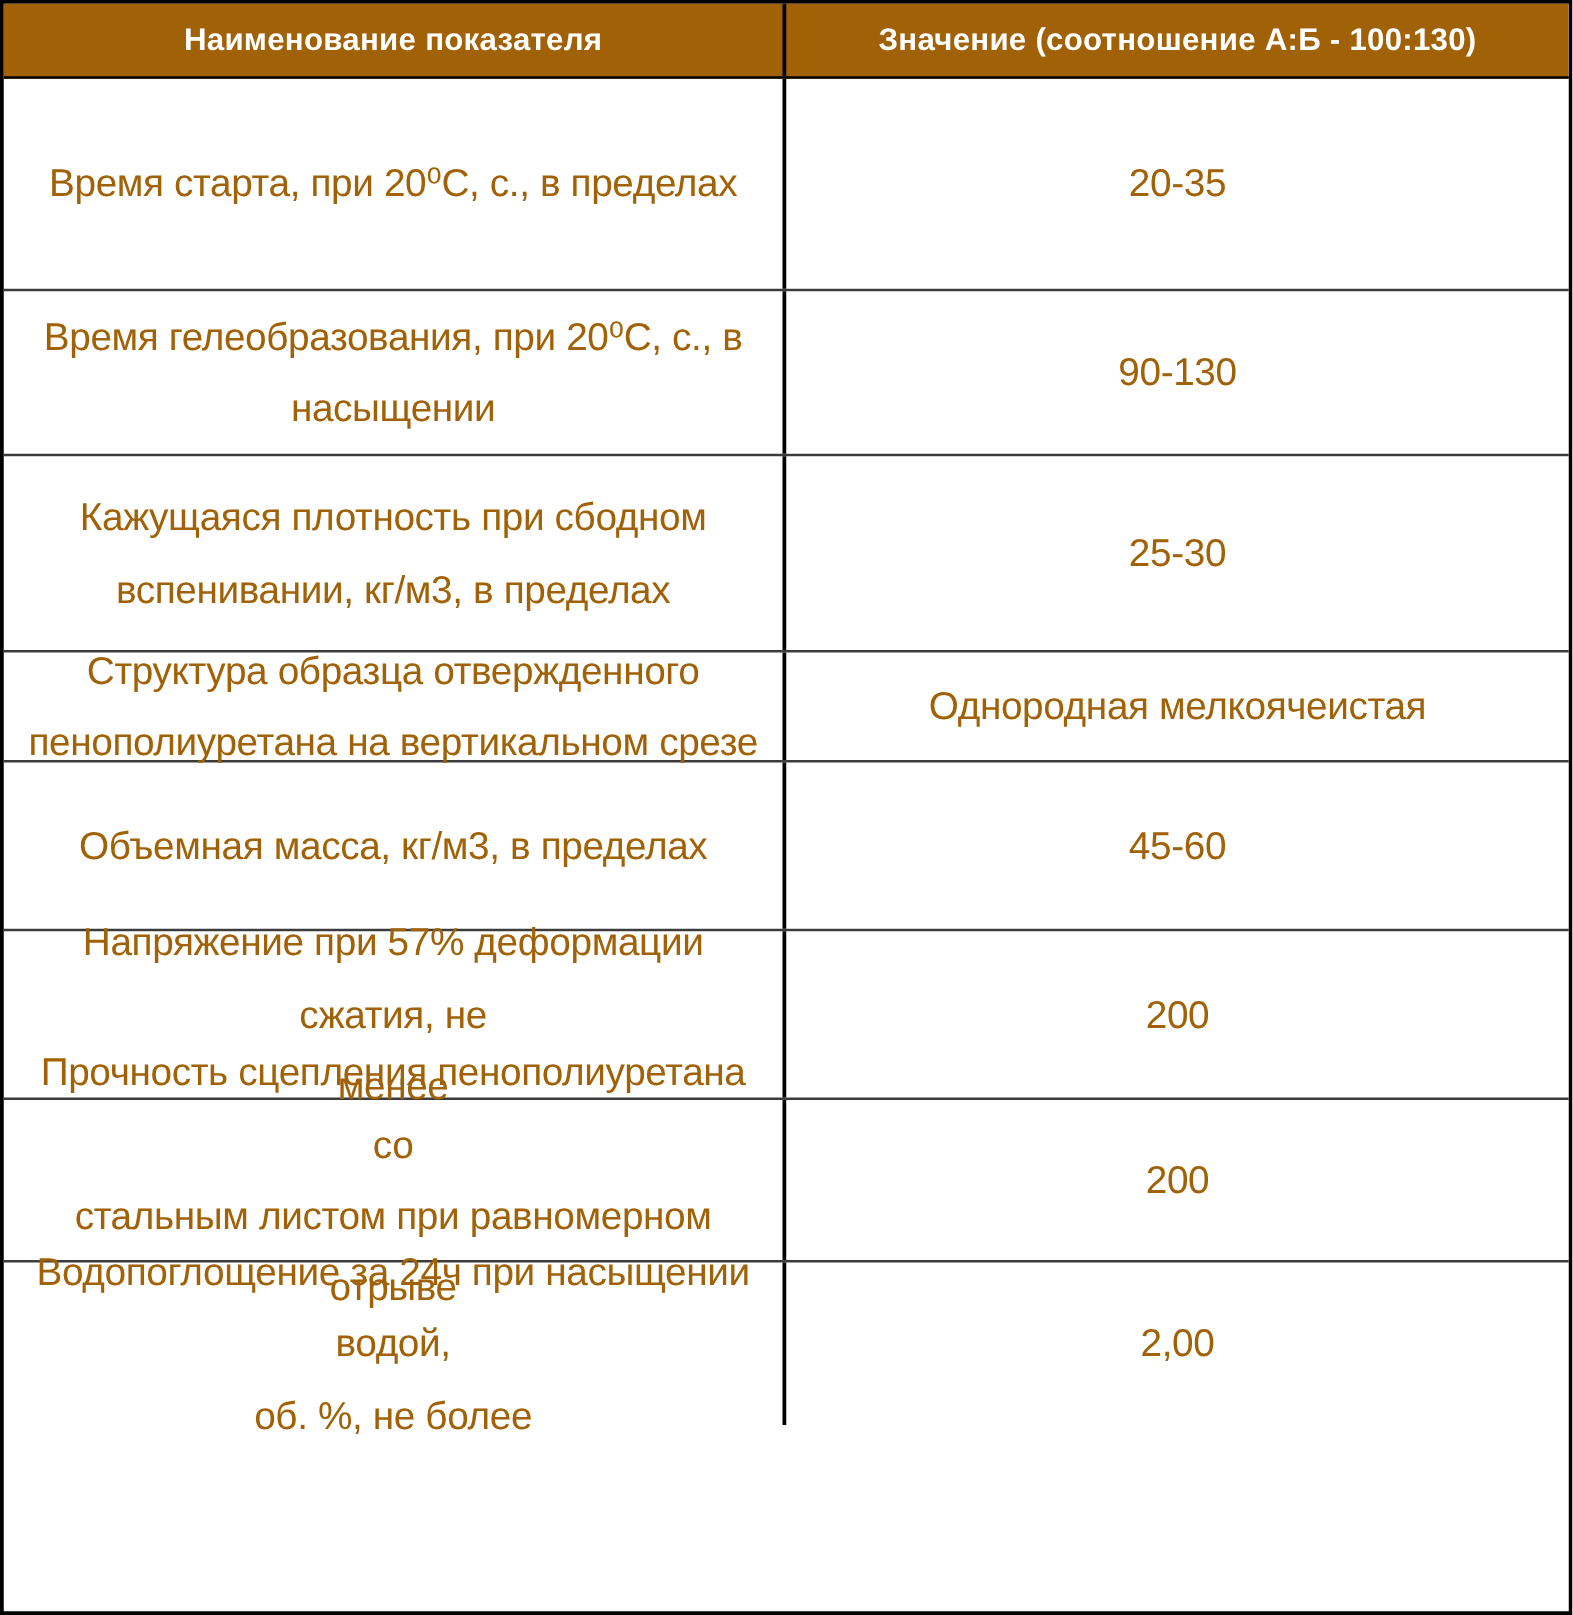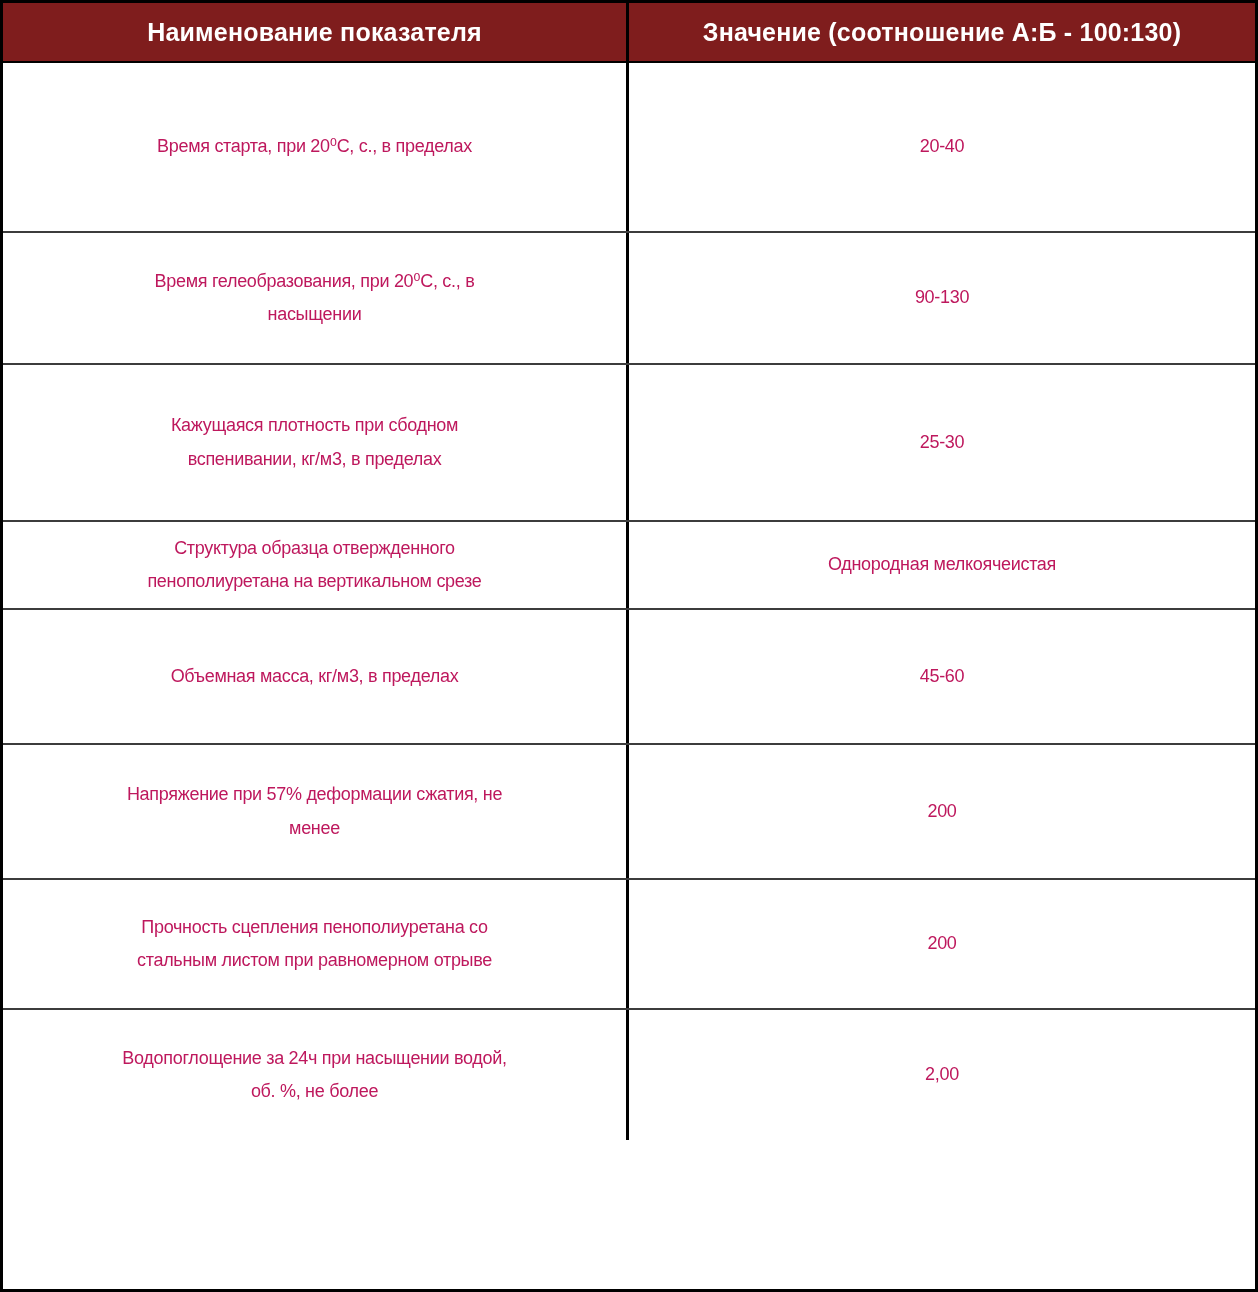--- a/index.html
+++ b/index.html
@@ -18,21 +18,21 @@
   }
   .tr {
     display: flex;
     flex-direction: row;
     align-items: stretch;
     border-bottom: 2px solid #3c3c3c;
     flex: 0 0 auto;
   }
   .tr:last-child { border-bottom: none; }
   .thead {
-    background: #7f1d1d;
+    background: #a16207;
     border-bottom: 2px solid #000000;
     height: 60px;
   }
   .td, .th {
     display: flex;
     align-items: center;
     justify-content: center;
     text-align: center;
     padding: 6px 10px;
   }
@@ -42,22 +42,22 @@
     border-right: 3px solid #000000;
   }
   .col-value { flex: 1 1 auto; }
   .th {
     color: #ffffff;
     font-weight: bold;
     font-size: 25px;
     letter-spacing: 0.2px;
   }
   .td {
-    color: #be185d;
-    font-size: 18px;
+    color: #a16207;
+    font-size: 31px;
     line-height: 1.85;
     letter-spacing: -0.3px;
     white-space: pre-line;
   }
   
   .spec-table > .tr:nth-child(2)  { height: 170px; }
   .spec-table > .tr:nth-child(3)  { height: 132px; }
   .spec-table > .tr:nth-child(4)  { height: 157px; }
   .spec-table > .tr:nth-child(5)  { height: 88px; }
   .spec-table > .tr:nth-child(6)  { height: 135px; }
@@ -71,21 +71,21 @@
 
 <div class="spec-table">
 
   <div class="tr thead">
     <div class="th col-name">Наименование показателя</div>
     <div class="th col-value">Значение (соотношение А:Б - 100:130)</div>
   </div>
 
   <div class="tr">
     <div class="td col-name">Время старта, при 20⁰С, с., в пределах</div>
-    <div class="td col-value">20-40</div>
+    <div class="td col-value">20-35</div>
   </div>
 
   <div class="tr">
     <div class="td col-name">Время гелеобразования, при 20⁰С, с., в
 насыщении</div>
     <div class="td col-value">90-130</div>
   </div>
 
   <div class="tr">
     <div class="td col-name">Кажущаяся плотность при сбодном

